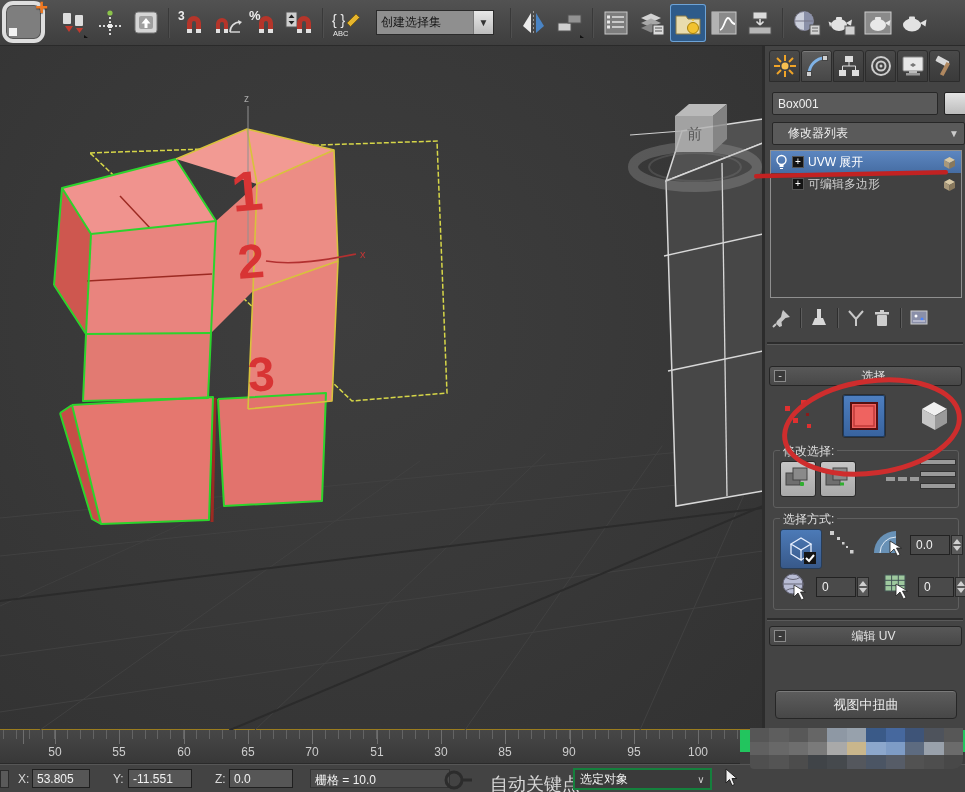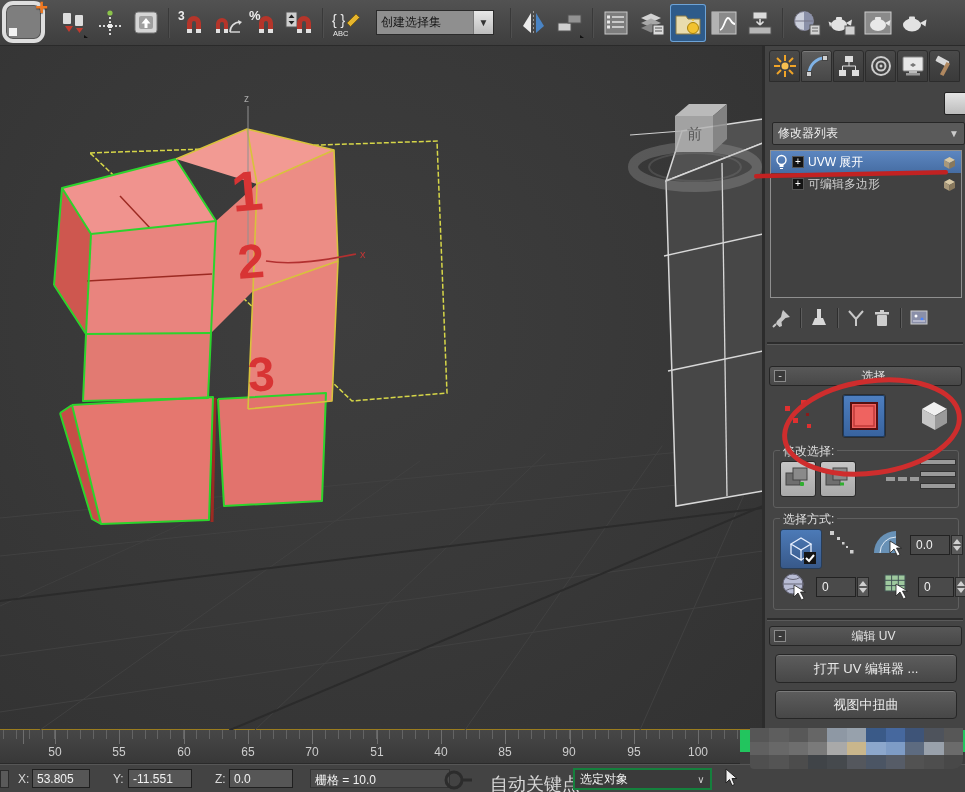--- a/index.html
+++ b/index.html
@@ -42,21 +42,21 @@
     border:1px solid #2c2c2c; border-radius:3px 3px 0 0; display:flex; align-items:center; justify-content:center; }
   .ptab.active { background:linear-gradient(#5e5e5e,#474747); box-shadow:inset 0 1px 0 #7c7c7c; }
   .fieldrow { position:absolute; left:7px; }
   .txtfield { background:#5a5a5a; border:1px solid #272727; border-radius:2px;
     color:#f0f0f0; font-size:12px; padding:3px 5px; font-family:"Liberation Sans",sans-serif; }
   #objname { top:46px; width:166px; height:23px; }
   #objcolor { position:absolute; left:179px; top:46px; width:24px; height:23px;
     background:linear-gradient(#e4e4e4,#bcbcbc); border:1px solid #222; border-radius:2px; }
   #modlist { position:absolute; left:7px; top:76px; width:193px; height:23px;
     background:#5a5a5a; border:1px solid #272727; border-radius:2px; display:flex; align-items:center; }
-  #modlist .txt { flex:1; padding-left:5px; color:#f0f0f0; }
+  #modlist .txt { flex:1; padding-left:5px; color:#f0f0f0;margin-left:10px; }
   #modlist .chev { width:20px; color:#ccc; font-size:10px; text-align:center; }
   #stacklist { position:absolute; left:5px; top:104px; width:192px; height:148px;
     background:#414141; border:1px solid #8f8f8f; }
   .stackrow { height:22px; display:flex; align-items:center; gap:4px; padding:0 4px; color:#cfcfcf; }
   .stackrow.sel { background:linear-gradient(#5c86c0,#466da3); color:#fff; }
   .plusbox { width:12px; height:12px; background:#141414; border:1px solid #555; color:#fff;
     font-size:10px; line-height:10px; text-align:center; flex:0 0 auto; }
   .stackrow .lbl { flex:1; white-space:nowrap; overflow:hidden; }
   #stacktools { position:absolute; left:4px; top:258px; width:193px; height:28px;
     display:flex; align-items:center; }
@@ -441,20 +441,21 @@
         </svg>
     </span>
     <span class="ptab">
       <svg width="26" height="26">
           <rect x="4" y="5" width="13" height="6" rx="1" fill="#d8d8d8" transform="rotate(28 10 8)"></rect>
           <rect x="11" y="9" width="4" height="14" fill="#b08860" transform="rotate(28 13 16)"></rect>
         </svg>
     </span>
   </div>
 
+  <input id="objname" class="txtfield fieldrow" value="Box001" style="">
   <div id="objcolor"></div>
 
   <div id="modlist">
     <span class="txt">修改器列表</span>
     <span class="chev">▼</span>
   </div>
 
   <div id="stacklist">
     <div class="stackrow sel">
       <svg width="13" height="16">
@@ -648,35 +649,34 @@
         <i class="dn"></i>
       </span>
   </div>
 
   <div class="groove" style="top:572px"></div>
 
   <div class="rollout-h" style="top:580px">
     <span class="minus">-</span>
     <span class="title">编辑 UV</span>
   </div>
-  <button class="bigbtn" style="top:608px">打开 UV 编辑器 ...</button>
   <button class="bigbtn" style="top:644px">视图中扭曲</button>
 </div>
 
 <div id="timeline">
   <div id="ruler">
     <div class="ticks"></div>
     <div class="ticksmaj"></div>
     <span class="tl-label" style="left:55px">50</span>
     <span class="tl-label" style="left:119px">55</span>
     <span class="tl-label" style="left:184px">60</span>
     <span class="tl-label" style="left:248px">65</span>
     <span class="tl-label" style="left:312px">70</span>
     <span class="tl-label" style="left:377px">51</span>
-    <span class="tl-label" style="left:441px">40</span>
+    <span class="tl-label" style="left:441px">30</span>
     <span class="tl-label" style="left:505px">85</span>
     <span class="tl-label" style="left:569px">90</span>
     <span class="tl-label" style="left:634px">95</span>
     <span class="tl-label" style="left:698px">100</span>
   </div>
 </div>
 
 <div id="statusbar">
   <span id="stubicon"></span>
   <span class="st-lbl" style="left:18px">X:</span>

